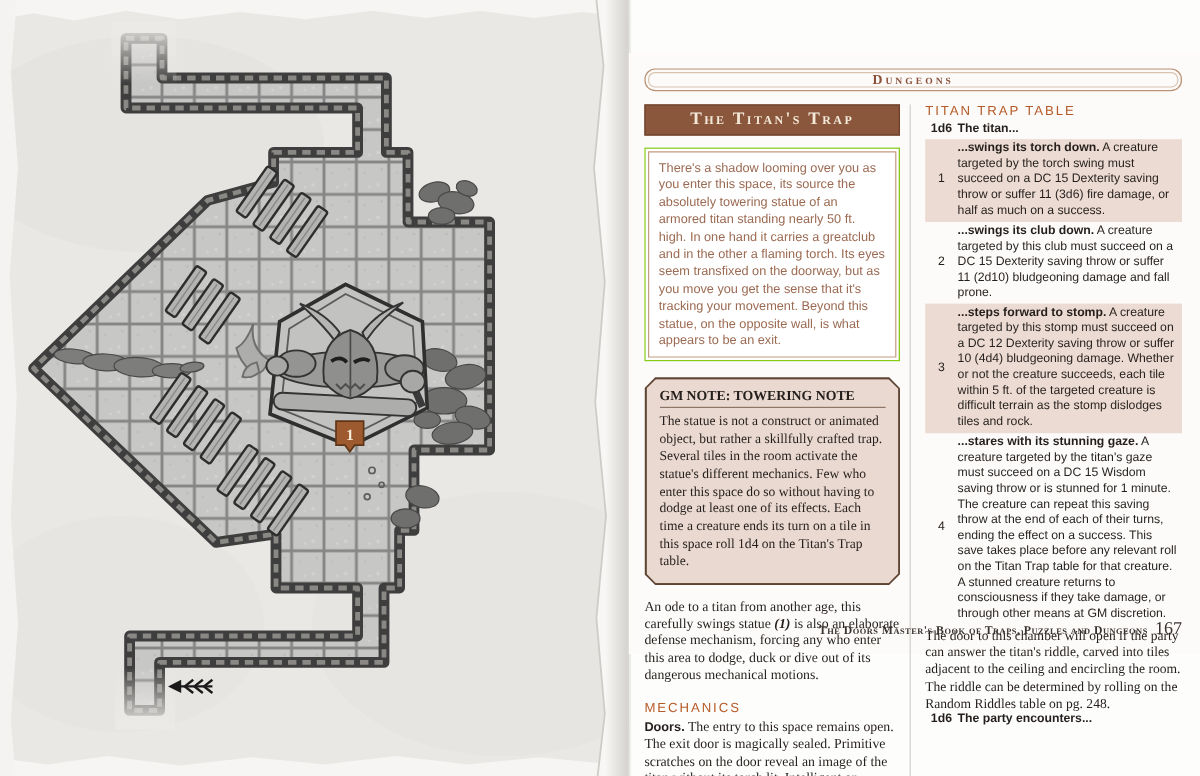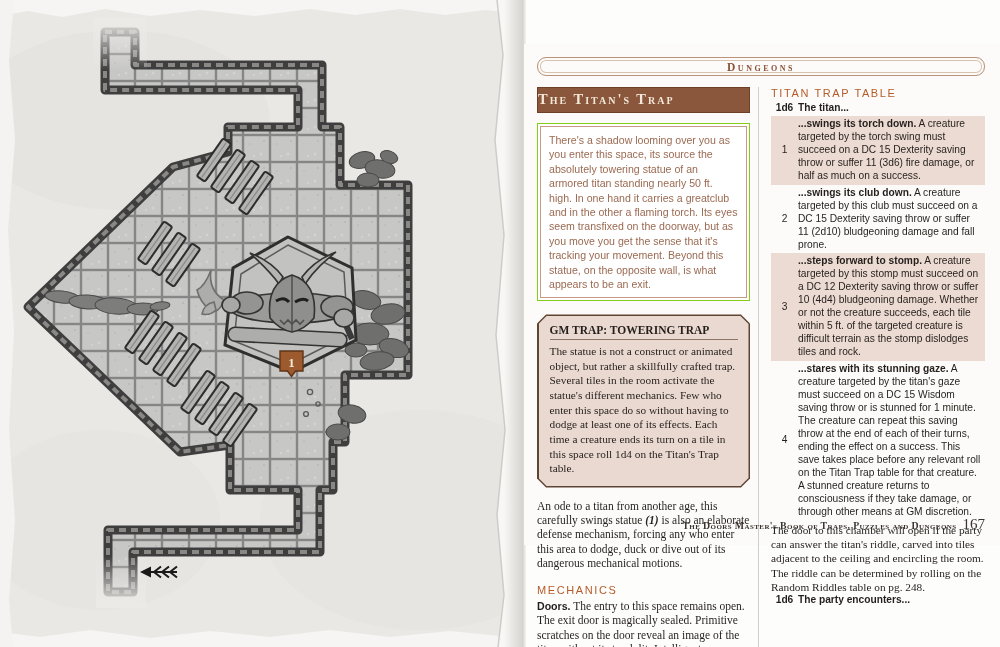--- a/index.html
+++ b/index.html
@@ -17,21 +17,21 @@
   .banner{height:17px;border:1px solid #bb9478;border-radius:9px;
           box-shadow:inset 0 0 0 2px #fcfbf9, inset 0 0 0 3px #d8c3ae;
           display:flex;align-items:center;justify-content:center;
           font-family:"Liberation Serif",serif;font-variant:small-caps;
           font-size:11.5px;letter-spacing:2.5px;color:#8a5138;font-weight:bold;}
   .cols{display:flex;margin-top:11px;}
   .col-mid{width:213px;}
   .col-divider{width:1px;background:#d2cfcb;margin-left:8px;margin-right:12px;}
   .col-right{flex:1;min-width:0;}
   
-  .title-bar{background:#8a563c;border:1px solid #6e4028;color:#f3e9d8;
+  .title-bar{background:#8a563c;border:1px solid #6e4028;color:#f3e9d8;text-align:center;
              font-family:"Liberation Serif",serif;font-variant:small-caps;font-weight:bold;
              font-size:14.5px;letter-spacing:2px;padding:3px 0 4px;}
   .flavor-box{margin-top:10px;background:#fff;border:1px solid #84cc16;
               box-shadow:inset 0 0 0 2px #fff, inset 0 0 0 3px #c49a82;
               padding:9px 11px;color:#9b6a52;font-size:10.6px;line-height:1.36;}
   .plaque-outer{margin-top:13px;background:#5f4434;padding:1.5px;
       clip-path:polygon(9px 0,calc(100% - 9px) 0,100% 9px,100% calc(100% - 9px),calc(100% - 9px) 100%,9px 100%,0 calc(100% - 9px),0 9px);}
   .plaque-inner{background:#ead9d0;padding:8px 11px 10px;
       clip-path:polygon(8px 0,calc(100% - 8px) 0,100% 8px,100% calc(100% - 8px),calc(100% - 8px) 100%,8px 100%,0 calc(100% - 8px),0 8px);}
   .gm-title{font-family:"Liberation Serif",serif;font-weight:bold;font-size:11.5px;margin:0 0 4px;
@@ -265,21 +265,21 @@
 
       <div class="col-mid">
         <div class="title-bar">The Titan's Trap</div>
 
         <div class="flavor-box">
           <span>There's a shadow looming over you as you enter this space, its source the absolutely towering statue of an armored titan standing nearly 50 ft. high. In one hand it carries a greatclub and in the other a flaming torch. Its eyes seem transfixed on the doorway, but as you move you get the sense that it's tracking your movement. Beyond this statue, on the opposite wall, is what appears to be an exit.</span>
         </div>
 
         <div class="plaque-outer">
           <div class="plaque-inner">
-            <h4 class="gm-title">GM TRAP: TOWERING TRAP</h4>
+            <h4 class="gm-title">GM NOTE: TOWERING NOTE</h4>
             <p class="gm-body">The statue is not a construct or animated object, but rather a skillfully crafted trap. Several tiles in the room activate the statue's different mechanics. Few who enter this space do so without having to dodge at least one of its effects. Each time a creature ends its turn on a tile in this space roll 1d4 on the Titan's Trap table.</p>
           </div>
         </div>
 
         <p class="serif-p"><span>An ode to a titan from another age, this carefully swings statue </span><span class="marker-ref">(1)</span><span> is also an elaborate defense mechanism, forcing any who enter this area to dodge, duck or dive out of its dangerous mechanical motions.</span></p>
 
         <h3 class="rust-h" style="text-transform:uppercase">Mechanics</h3>
 
         <p class="serif-p" style="margin-top:0"><span class="lead">Doors.</span><span> The entry to this space remains open. The exit door is magically sealed. Primitive scratches on the door reveal an image of the titan without its torch lit. Intelligent or otherwise inquisitive creature, at GM discretion, might deduce that the secret to opening the door is extinguishing the torch's flame.</span></p>
 

